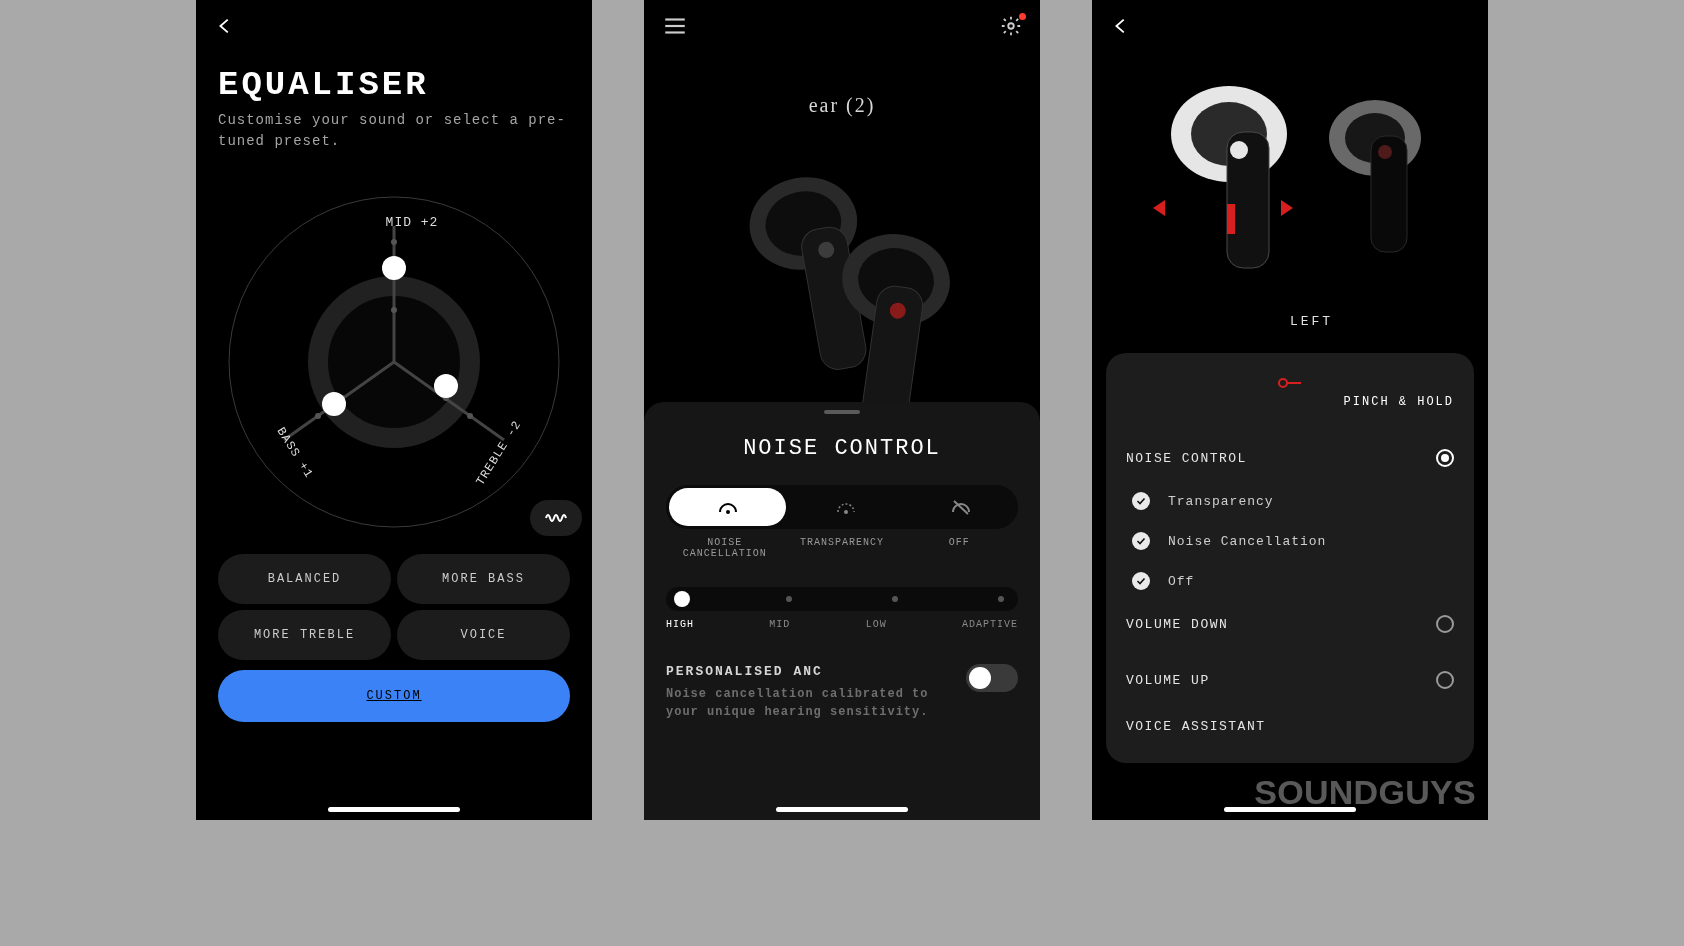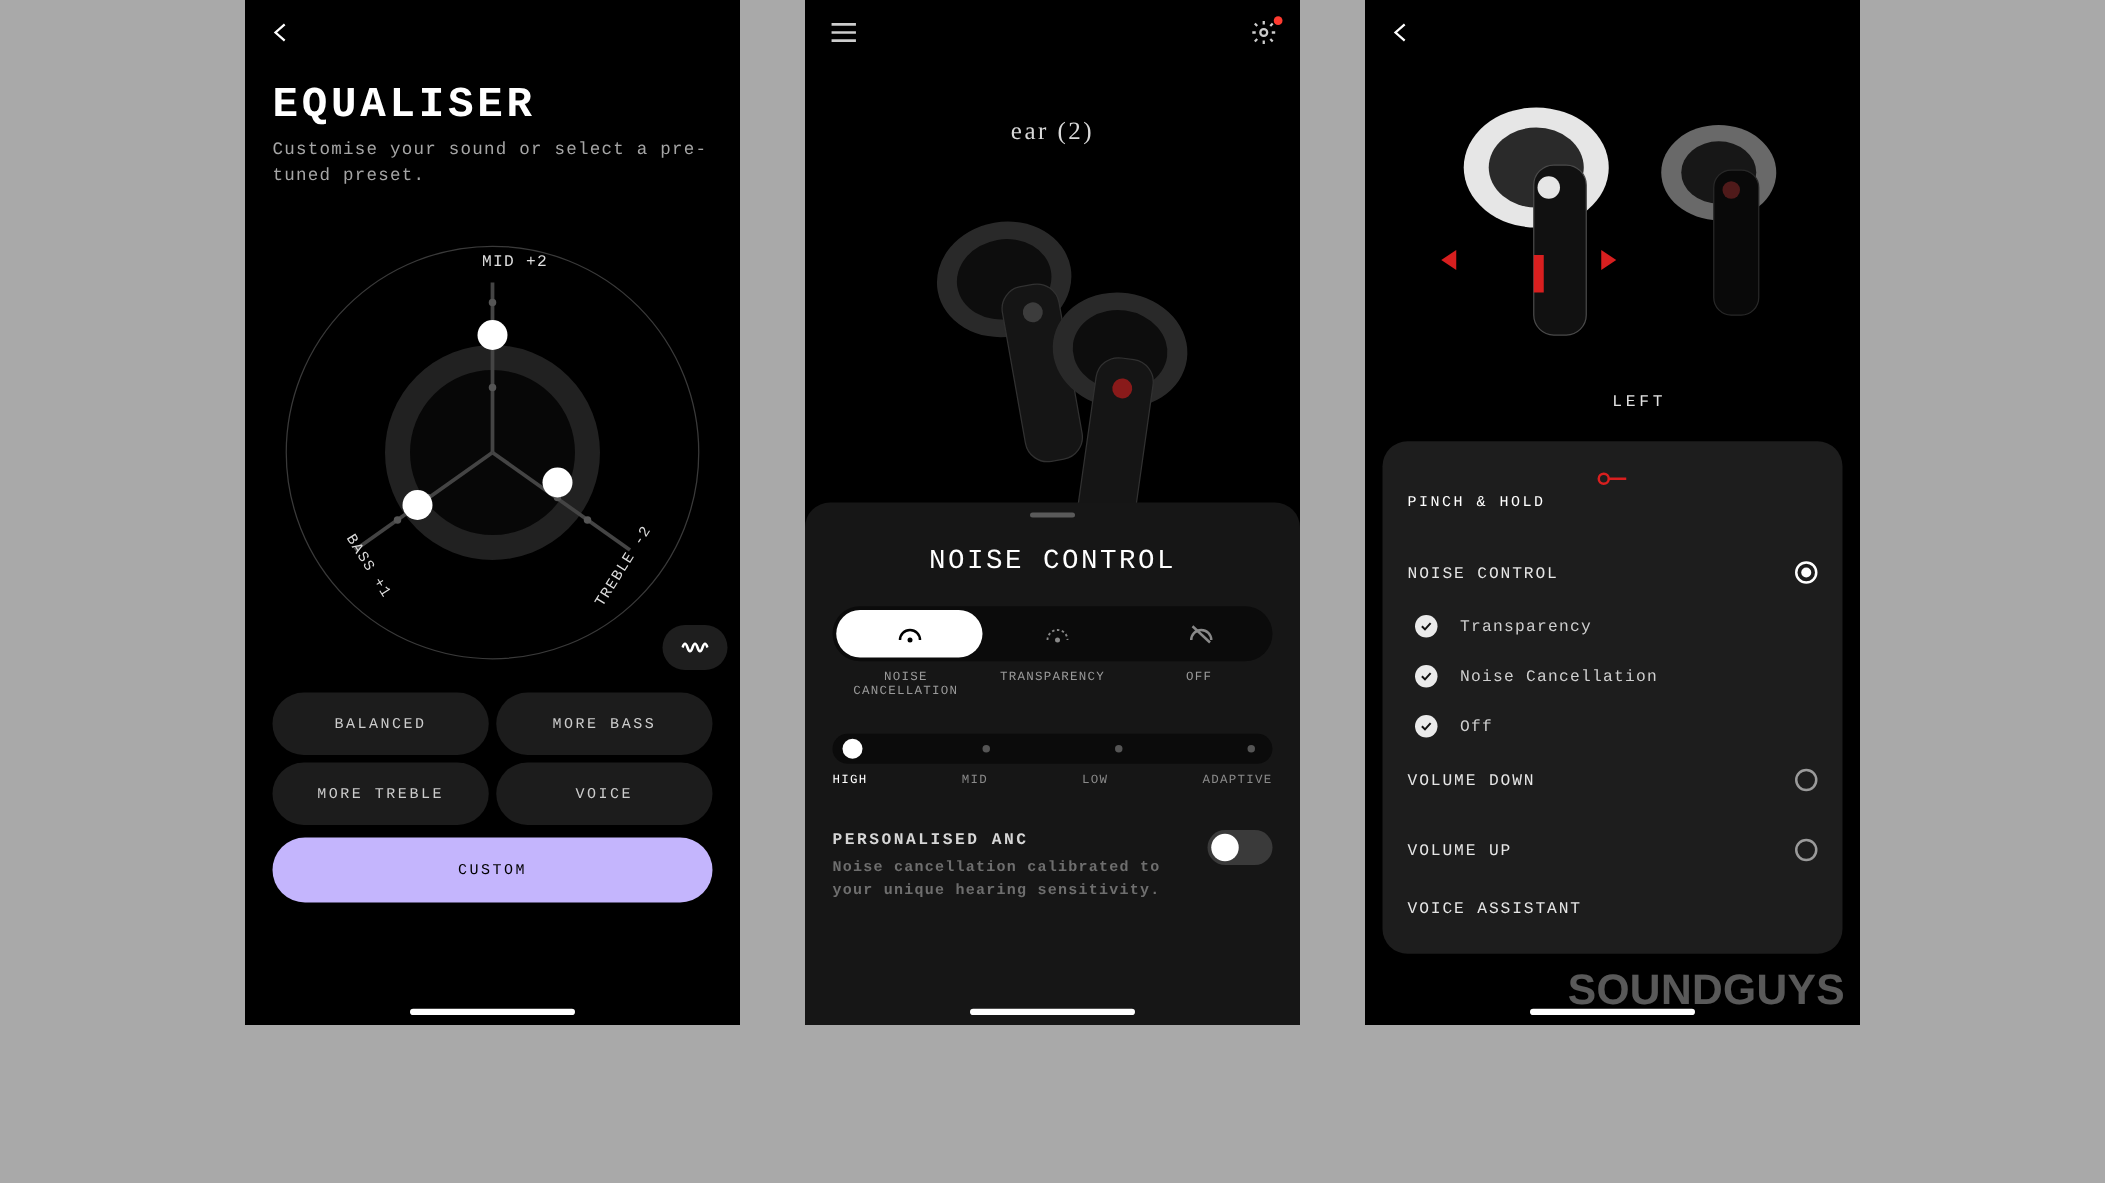--- a/index.html
+++ b/index.html
@@ -56,21 +56,21 @@
 .eq-dial-wrap {
   width: 100%;
   display: flex;
   justify-content: center;
   position: relative;
   margin-top: 6px;
 }
 .eq-dial { width: 340px; height: 360px; }
 .eq-mid-label {
   position: absolute;
-  top: 30px; left: 50%; transform: translateX(-50%);
+  top: 43px; left: 50%; transform: translateX(-50%);
   font-size: 13px; letter-spacing: 1px; color: #ddd; padding-left: 36px;
 }
 .eq-bass-label {
   position: absolute;
   bottom: 72px; left: 70px;
   transform: rotate(58deg);
   font-size: 12px; letter-spacing: 1px; color: #ddd;
 }
 .eq-treb-label {
   position: absolute;
@@ -97,24 +97,24 @@
   height: 50px;
   border-radius: 26px;
   background: #1c1c1c;
   display: flex; align-items: center; justify-content: center;
   font-size: 12px; letter-spacing: 2px; color: #ccc;
 }
 .preset-custom {
   margin: 10px 22px 0;
   height: 52px;
   border-radius: 28px;
-  background: #c4b5fd;
+  background: #3b82f6;
   color: #000;
   display: flex; align-items: center; justify-content: center;
-  font-size: 12px; letter-spacing: 2px;
+  font-size: 12px; letter-spacing: 2px; text-decoration: underline;
 }
 .home-bar {
   position: absolute;
   bottom: 8px; left: 50%;
   transform: translateX(-50%);
   width: 132px; height: 5px;
   border-radius: 3px;
   background: #fff;
 }
 
@@ -256,21 +256,21 @@
   margin-top: 14px;
   margin-left: 43px;
 }
 .card3 {
   margin: 24px 14px 0;
   background: #1d1d1d;
   border-radius: 20px;
   padding: 24px 20px 14px;
 }
 .gest-label {
-  text-align: left;
+  text-align: right;
   font-size: 12px; letter-spacing: 2px; color: #fff;
   margin-bottom: 26px;
 }
 .gest-icon {
   display: flex; justify-content: center; margin-bottom: 6px;
 }
 .opt-row {
   display: flex; align-items: center; justify-content: space-between;
   height: 46px;
 }

